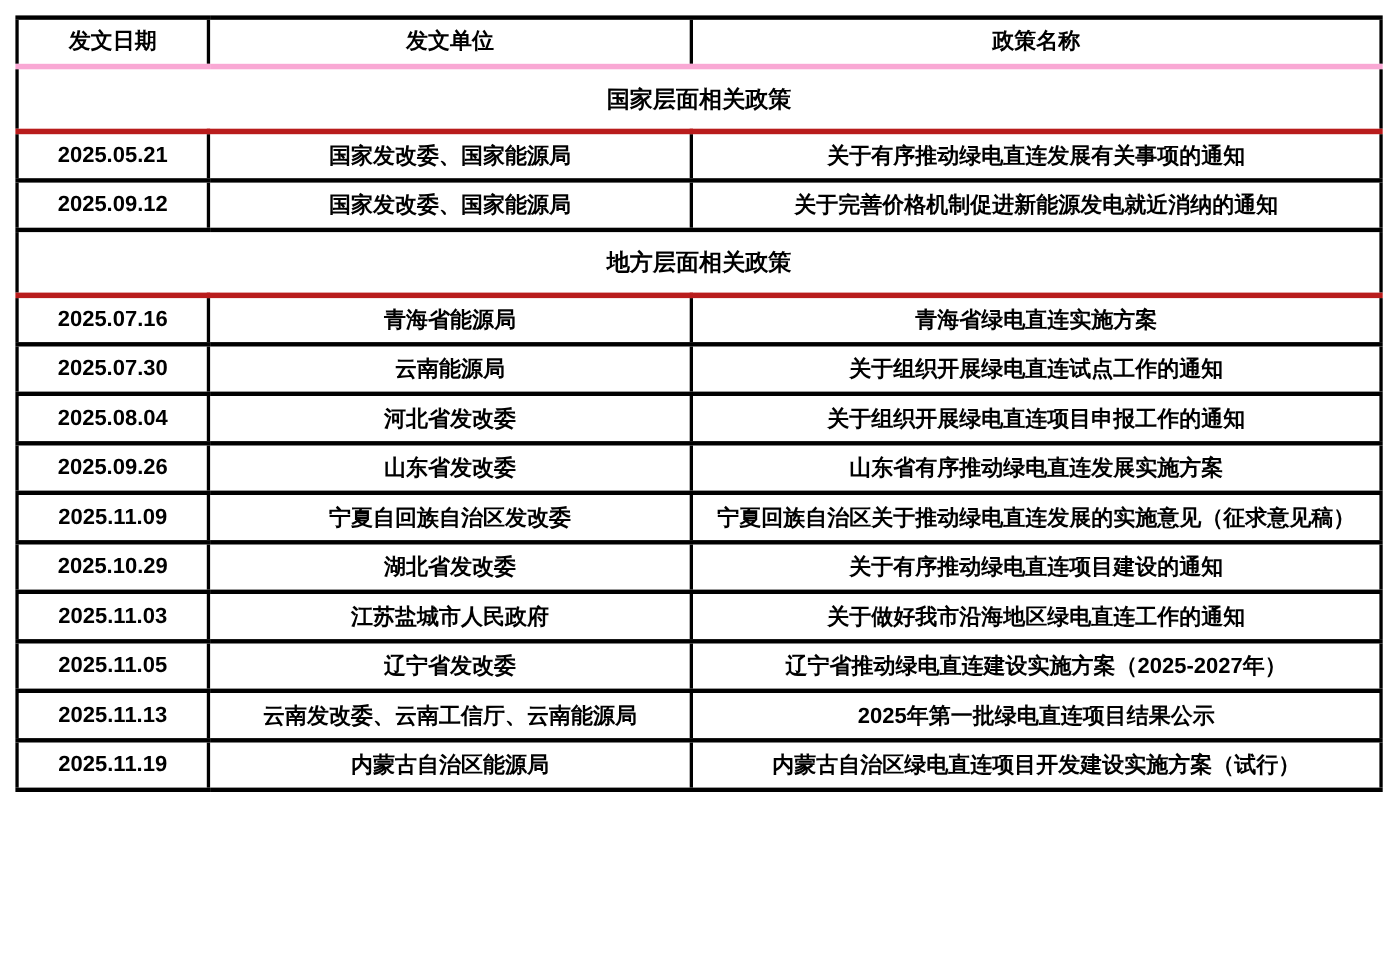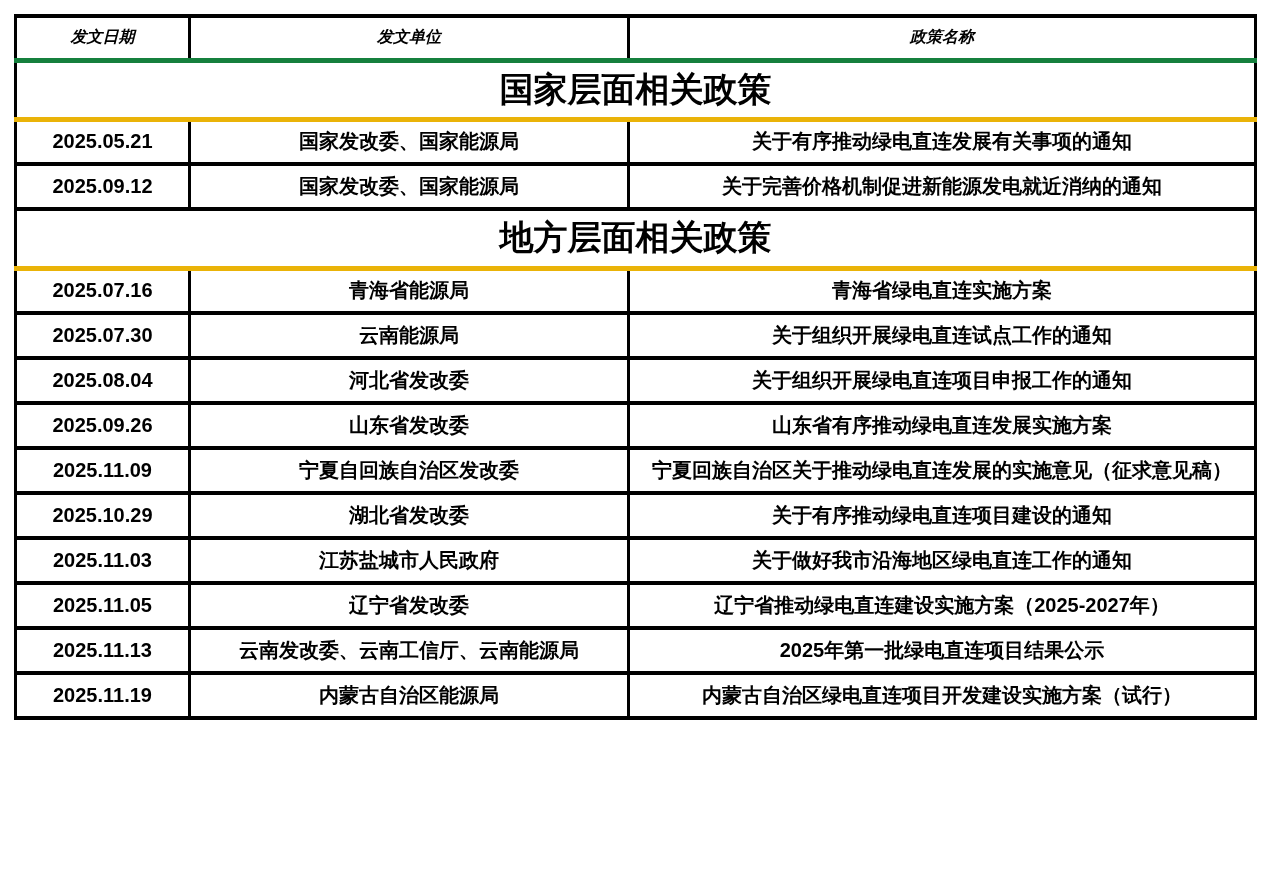--- a/index.html
+++ b/index.html
@@ -36,32 +36,31 @@
     text-align: center;
     vertical-align: middle;
     padding: 0 6px;
     overflow: hidden;
     white-space: nowrap;
   }
   tr.header-row {
     height: 44px;
   }
   tr.header-row th {
-    font-size: 16px;
+    font-size: 20px;
     font-weight: bold;
-    border-bottom: 5px solid #15803d;
-    font-style: italic;
+    border-bottom: 5px solid #f9a8d4;
   }
   tr.section-row {
     height: 59px;
   }
   tr.section-row td {
-    font-size: 34px;
+    font-size: 21px;
     font-weight: bold;
-    border-bottom: 5px solid #eab308;
+    border-bottom: 5px solid #b91c1c;
   }
   tr.data-row {
     height: 45px;
   }
   tr.data-row td {
     font-size: 20px;
     font-weight: bold;
   }
 </style>
 </head>

